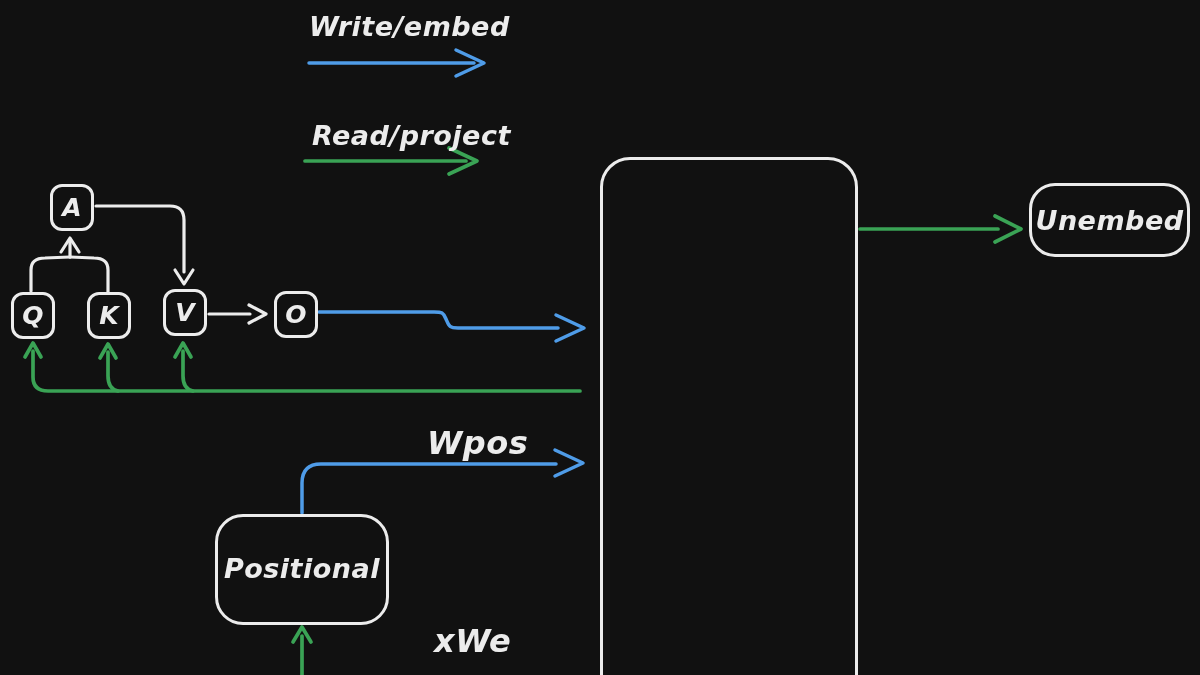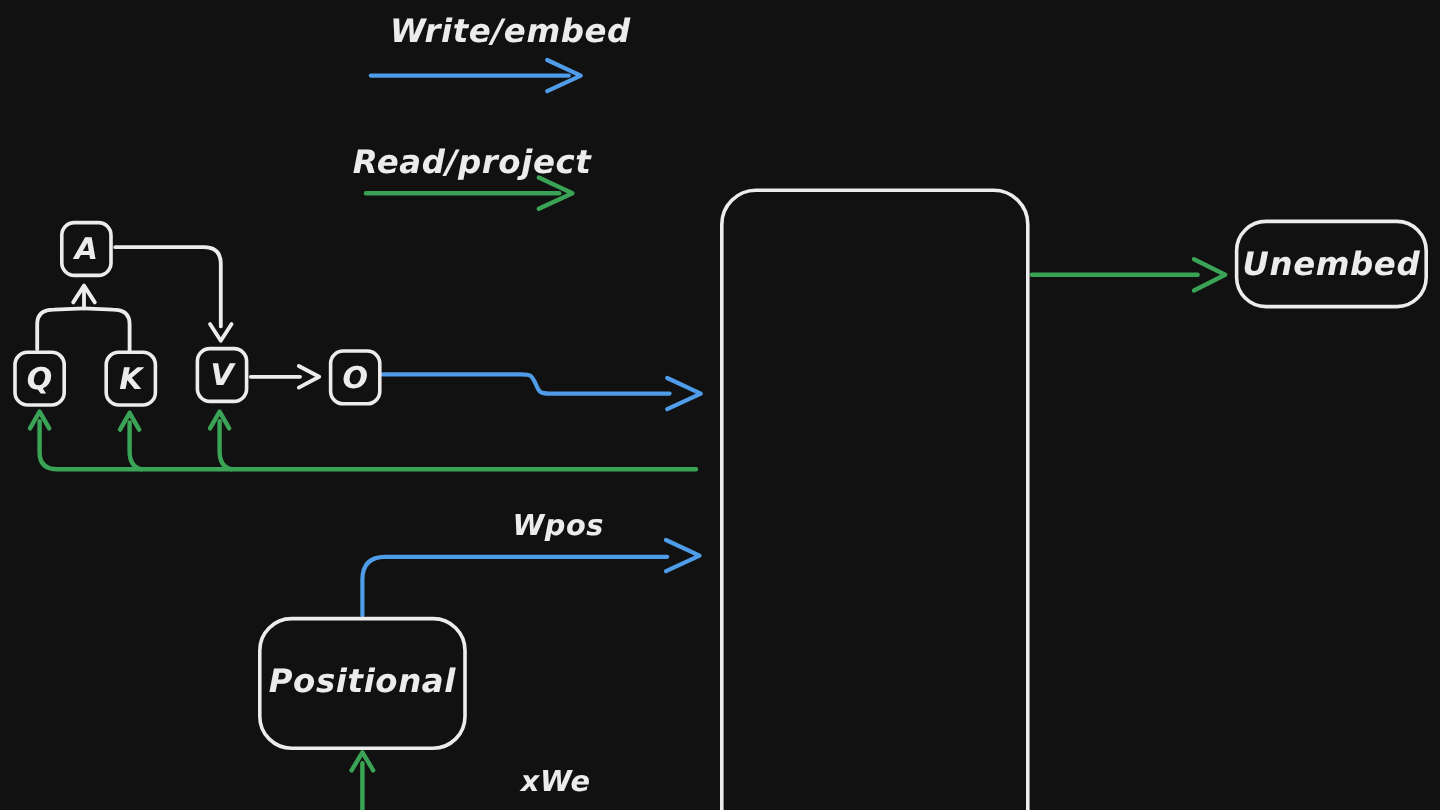--- a/index.html
+++ b/index.html
@@ -23,21 +23,21 @@
   .hand {
     position: absolute;
     color: #ececec;
     font-family: "DejaVu Sans", sans-serif;
     font-style: italic;
     font-weight: 600;
     letter-spacing: 0.5px;
     white-space: nowrap;
   }
   .legend-label { font-size: 27px; }
-  .small-label  { font-size: 24px; }
+  .small-label  { font-size: 32px; }
   .node {
     position: absolute;
     border: 3px solid #ececec;
     border-radius: 12px;
     background: transparent;
     display: flex;
     align-items: center;
     justify-content: center;
     color: #ececec;
     box-sizing: border-box;
@@ -150,22 +150,22 @@
       <path class="wire-green" d="M302 676 L302 636"></path>
       <polyline class="wire-green" points="293,642 302,627 311,642"></polyline>
     </g>
 
     <g>
       <path class="wire-green" d="M860 229 L998 229"></path>
       <polyline class="wire-green" points="995,216 1021,229 995,242"></polyline>
     </g>
   </svg>
 
-  <div class="hand legend-label" style="left:309px; top:11px;margin-left:16px;">Write/embed</div>
-  <div class="hand legend-label" style="left:294px; top:120px;">Read/project</div>
+  <div class="hand legend-label" style="left:309px; top:11px;">Write/embed</div>
+  <div class="hand legend-label" style="left:312px; top:120px;">Read/project</div>
 
   <div class="node letterbox" style="left:50px; top:184px;">
     <span>A</span>
   </div>
   <div class="node letterbox" style="left:11px; top:292px;">
     <span>Q</span>
   </div>
   <div class="node letterbox" style="left:87px; top:292px;">
     <span>K</span>
   </div>
@@ -177,19 +177,19 @@
   </div>
 
   <div class="bigbox"></div>
 
   <div class="hand small-label" style="left:427px; top:424px;">Wpos</div>
 
   <div class="node pe-box">
     <span>Positional</span>
   </div>
 
-  <div class="hand small-label" style="left:434px; top:637px;">xWe</div>
+  <div class="hand small-label" style="left:434px; top:622px;">xWe</div>
 
   <div class="node unembed-box">
     <span>Unembed</span>
   </div>
 
 </div>
 
 </body></html>

